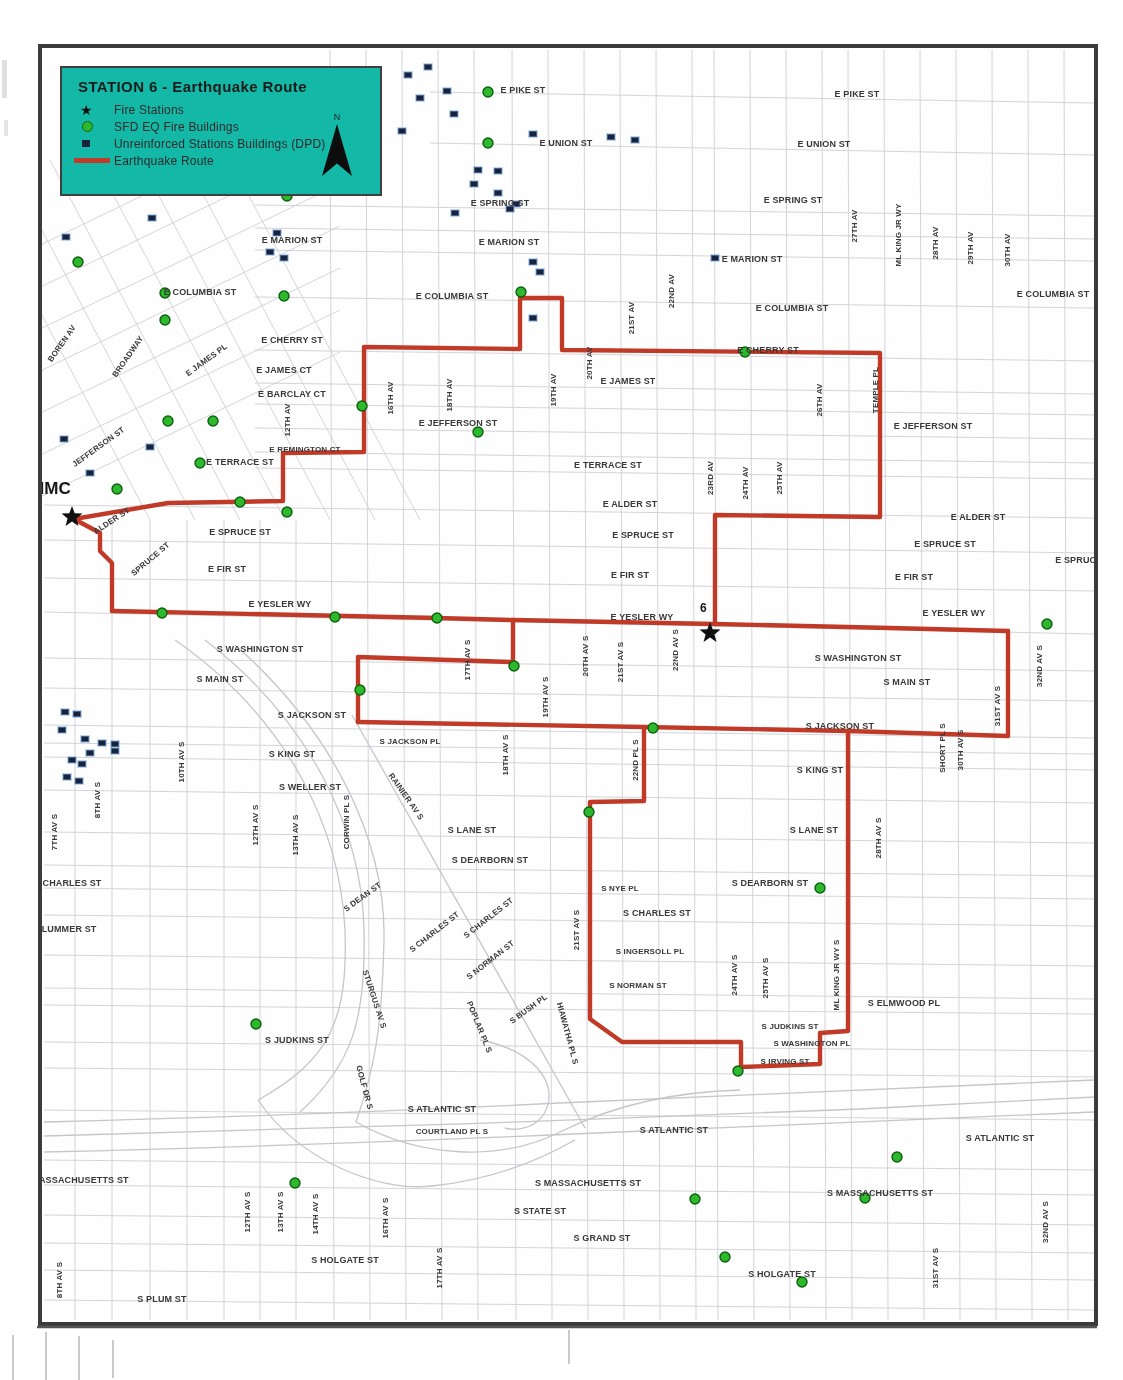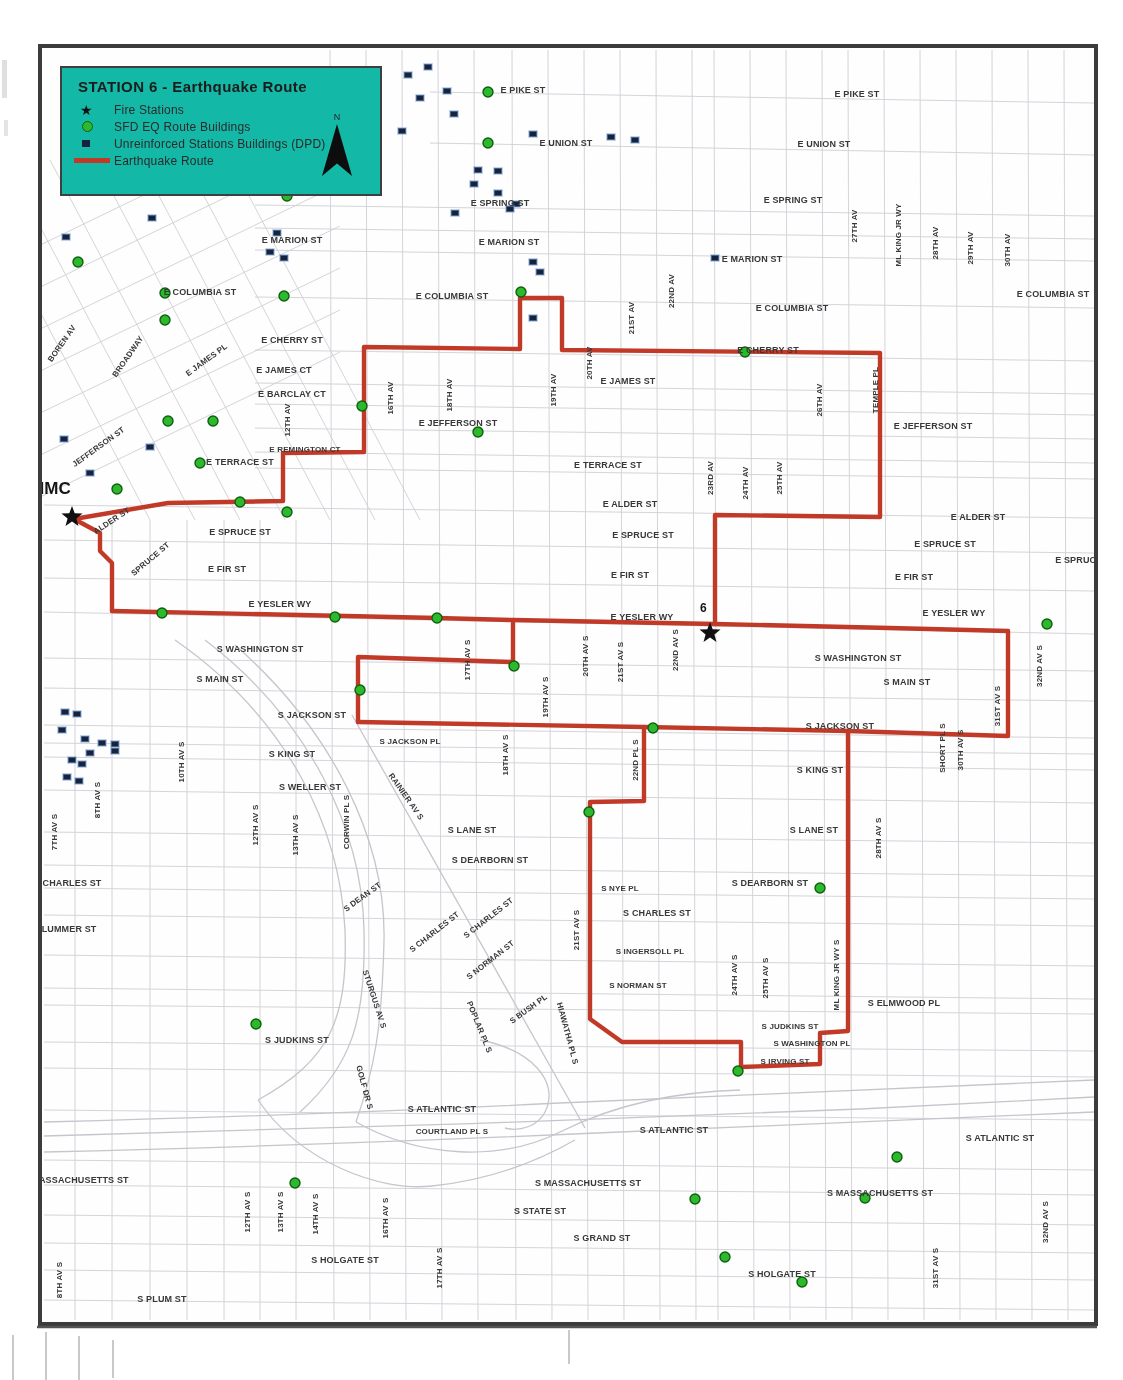--- a/index.html
+++ b/index.html
@@ -316,21 +316,21 @@
       <div class="legend-row">
         <span class="sw-wrap">
             <span class="sw-star">★</span>
           </span>
         <span class="legend-label">Fire Stations</span>
       </div>
       <div class="legend-row">
         <span class="sw-wrap">
             <span class="sw-dot"></span>
           </span>
-        <span class="legend-label">SFD EQ Route Buildings</span>
+        <span class="legend-label">SFD EQ Fire Buildings</span>
       </div>
       <div class="legend-row">
         <span class="sw-wrap">
             <span class="sw-square"></span>
           </span>
         <span class="legend-label">Unreinforced Stations Buildings (DPD)</span>
       </div>
       <div class="legend-row">
         <span class="sw-wrap">
             <span class="sw-line"></span>

